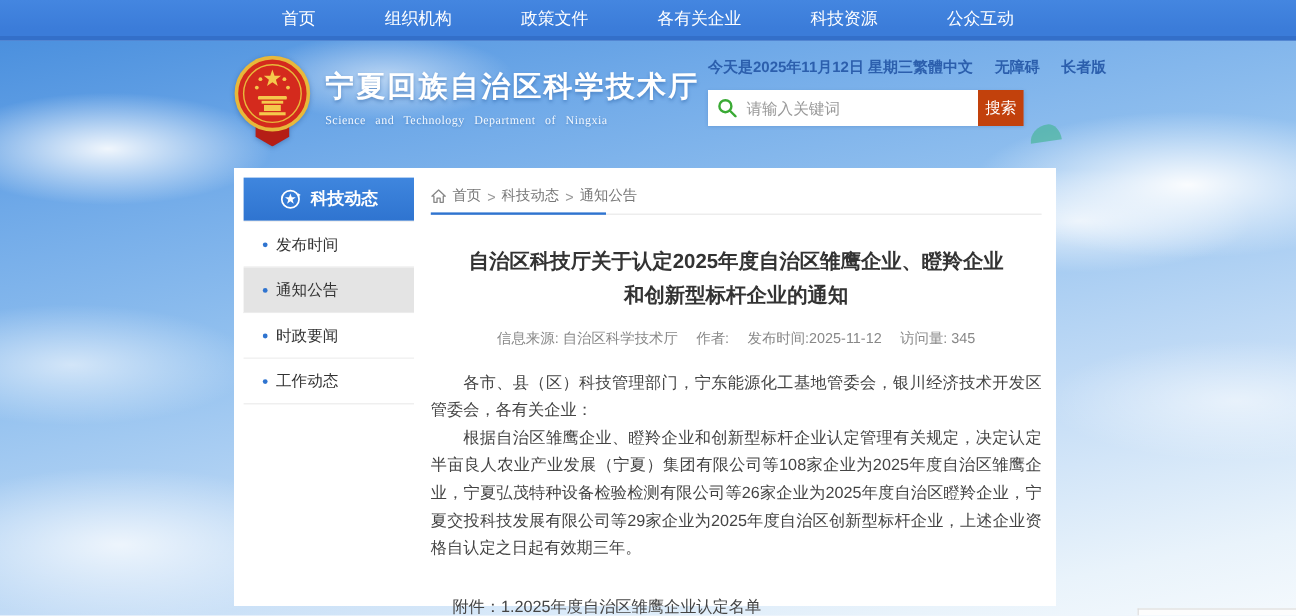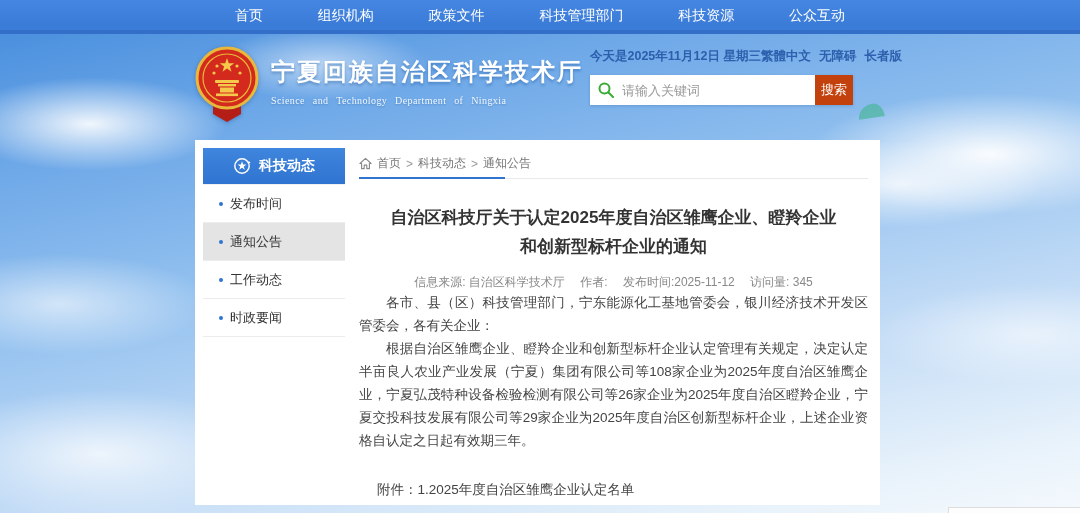--- a/index.html
+++ b/index.html
@@ -58,21 +58,21 @@
   }
   .site-subtitle {
     margin-top: 7px; color: #f2f8ff; font-size: 10px; letter-spacing: .4px;
     word-spacing: 5px; text-shadow: 0 1px 2px rgba(25,80,150,.4); white-space: nowrap; font-family: Liberation Serif, serif;
   }
   .header-right { position: absolute; right: 0; top: 2px; width: 290px; }
   .meta-row {
     display: flex; justify-content: space-between; align-items: center;
     font-size: 12.5px; color: #2c5fad; font-weight: bold; white-space: nowrap;
   }
-  .quick-links { display: flex; gap: 8px; }
+  .quick-links { display: flex; gap: 18px; }
   .quick-links a { color: #2c5fad; text-decoration: none; cursor: pointer; }
   .search-row { margin-top: 10px; display: flex; height: 30px; width: 263px; box-shadow: 0 1px 3px rgba(30,80,150,.25); }
   .search-box { position: relative; flex: 1; background: #4d7c0f; }
   .search-box svg { position: absolute; left: 8px; top: 7px; }
   .search-input {
     width: 100%; height: 30px; border: none; outline: none;
     padding: 0 6px 0 32px; font-size: 13px; color: #333;
     font-family: "Liberation Sans", "DejaVu Sans", sans-serif;
   }
   .search-input::placeholder { color: #999; }
@@ -117,40 +117,40 @@
   .crumb-sep { color: #999; }
 
   .article-title {
     margin-top: 24px; text-align: center; font-size: 17px; font-weight: bold;
     color: #333; line-height: 29px;
   }
   .article-meta {
     margin-top: 13px; text-align: center; font-size: 12px; color: #888; white-space: nowrap;
   }
   .article-meta span { margin: 0 6px; }
-  .article-body { font-size: 13.5px; color: #444; line-height: 23px; text-align: justify; }
+  .article-body { margin-top: 16px; font-size: 13.5px; color: #444; line-height: 23px; text-align: justify; }
   .article-body p { text-indent: 2em; }
   .attachments { margin-top: 26px; margin-left: 18px; font-size: 13.5px; color: #444; display: flex; }
   .attach-label { white-space: nowrap; line-height: 24px; }
   .attach-list div { line-height: 24px; cursor: pointer; }
 
   .corner-widget {
     position: absolute; right: 0; bottom: 0; width: 132px; height: 6px;
     background: #fdfdfd; border: 1px solid #ddd; border-right: none; border-bottom: none; z-index: 40;
   }
 </style>
 </head>
 <body>
 
 <nav class="topnav">
   <div class="topnav-inner">
     <a>首页</a>
     <a>组织机构</a>
     <a>政策文件</a>
-    <a>科技管理部门</a>
+    <a>各有关企业</a>
     <a>科技资源</a>
     <a>公众互动</a>
   </div>
 </nav>
 
 <div class="sky">
   <div class="deco-swoosh"></div>
 </div>
 
 <header class="header-band">
@@ -213,25 +213,25 @@
       <div class="sidebar-item">
         <span class="bullet"></span>
         <span>发布时间</span>
       </div>
       <div class="sidebar-item active">
         <span class="bullet"></span>
         <span>通知公告</span>
       </div>
       <div class="sidebar-item">
         <span class="bullet"></span>
+        <span>时政要闻</span>
+      </div>
+      <div class="sidebar-item">
+        <span class="bullet"></span>
         <span>工作动态</span>
-      </div>
-      <div class="sidebar-item">
-        <span class="bullet"></span>
-        <span>时政要闻</span>
       </div>
     </div>
   </aside>
 
   <main class="main">
     <div class="breadcrumb-row">
       <svg width="13" height="13" viewBox="0 0 14 14">
         <path d="M7 1.5 L13 7 H11.2 V12.5 H8.4 V8.8 H5.6 V12.5 H2.8 V7 H1 Z" fill="none" stroke="#888" stroke-width="1.2" stroke-linejoin="round"></path>
       </svg>
       <a>首页</a>

